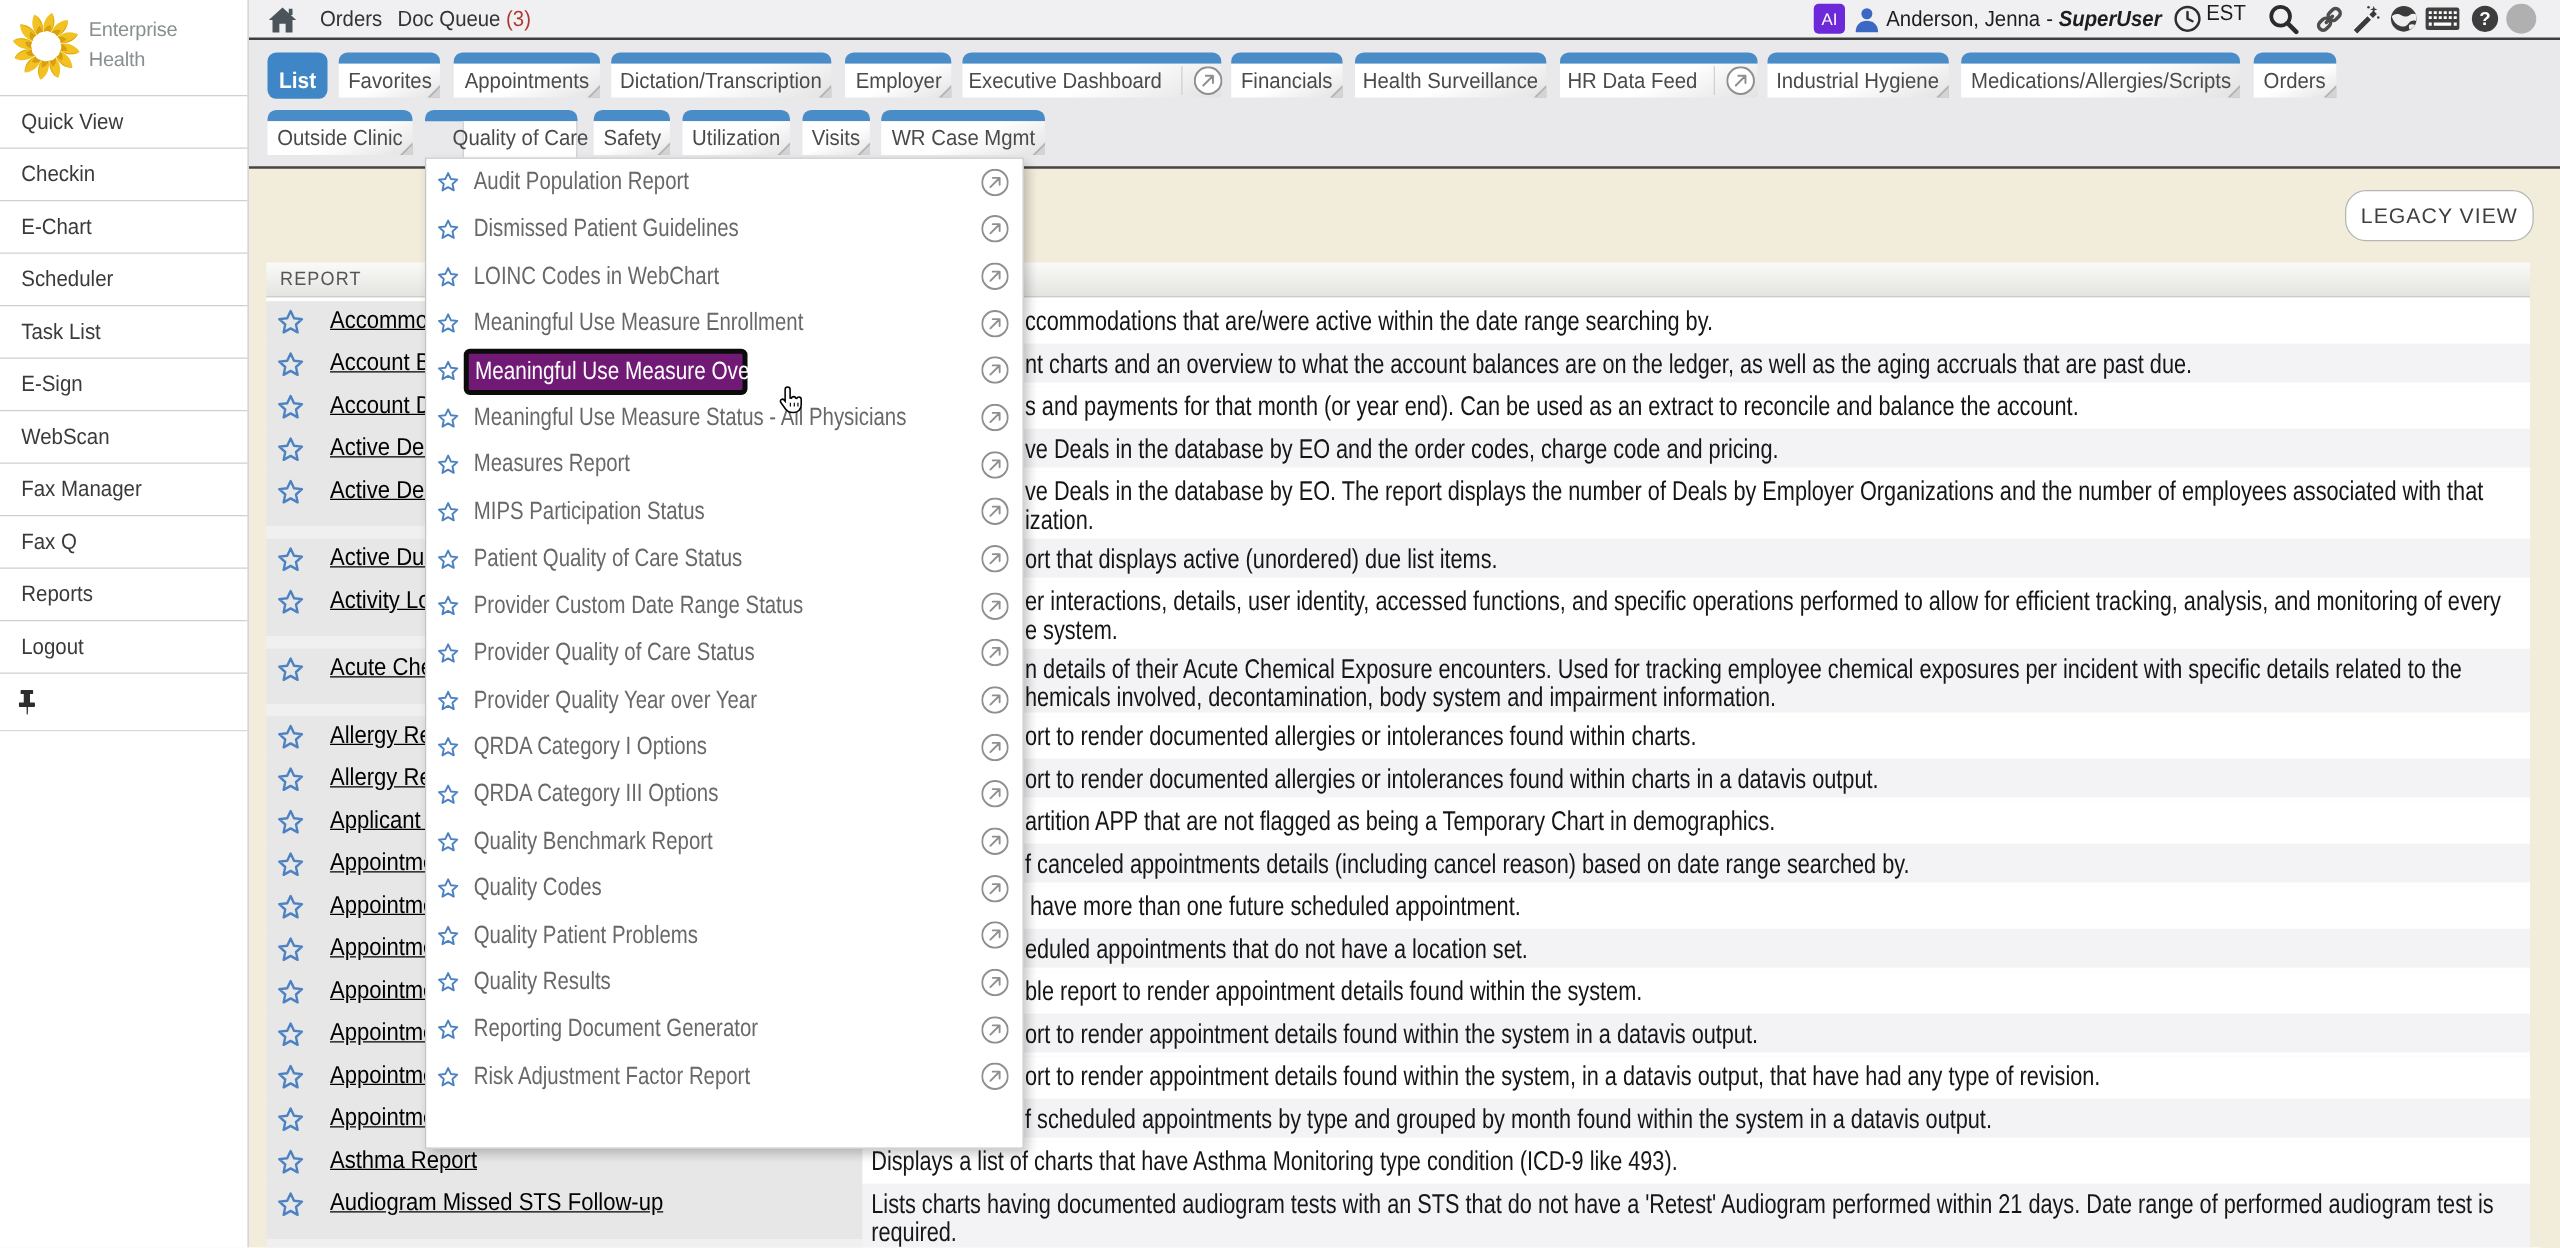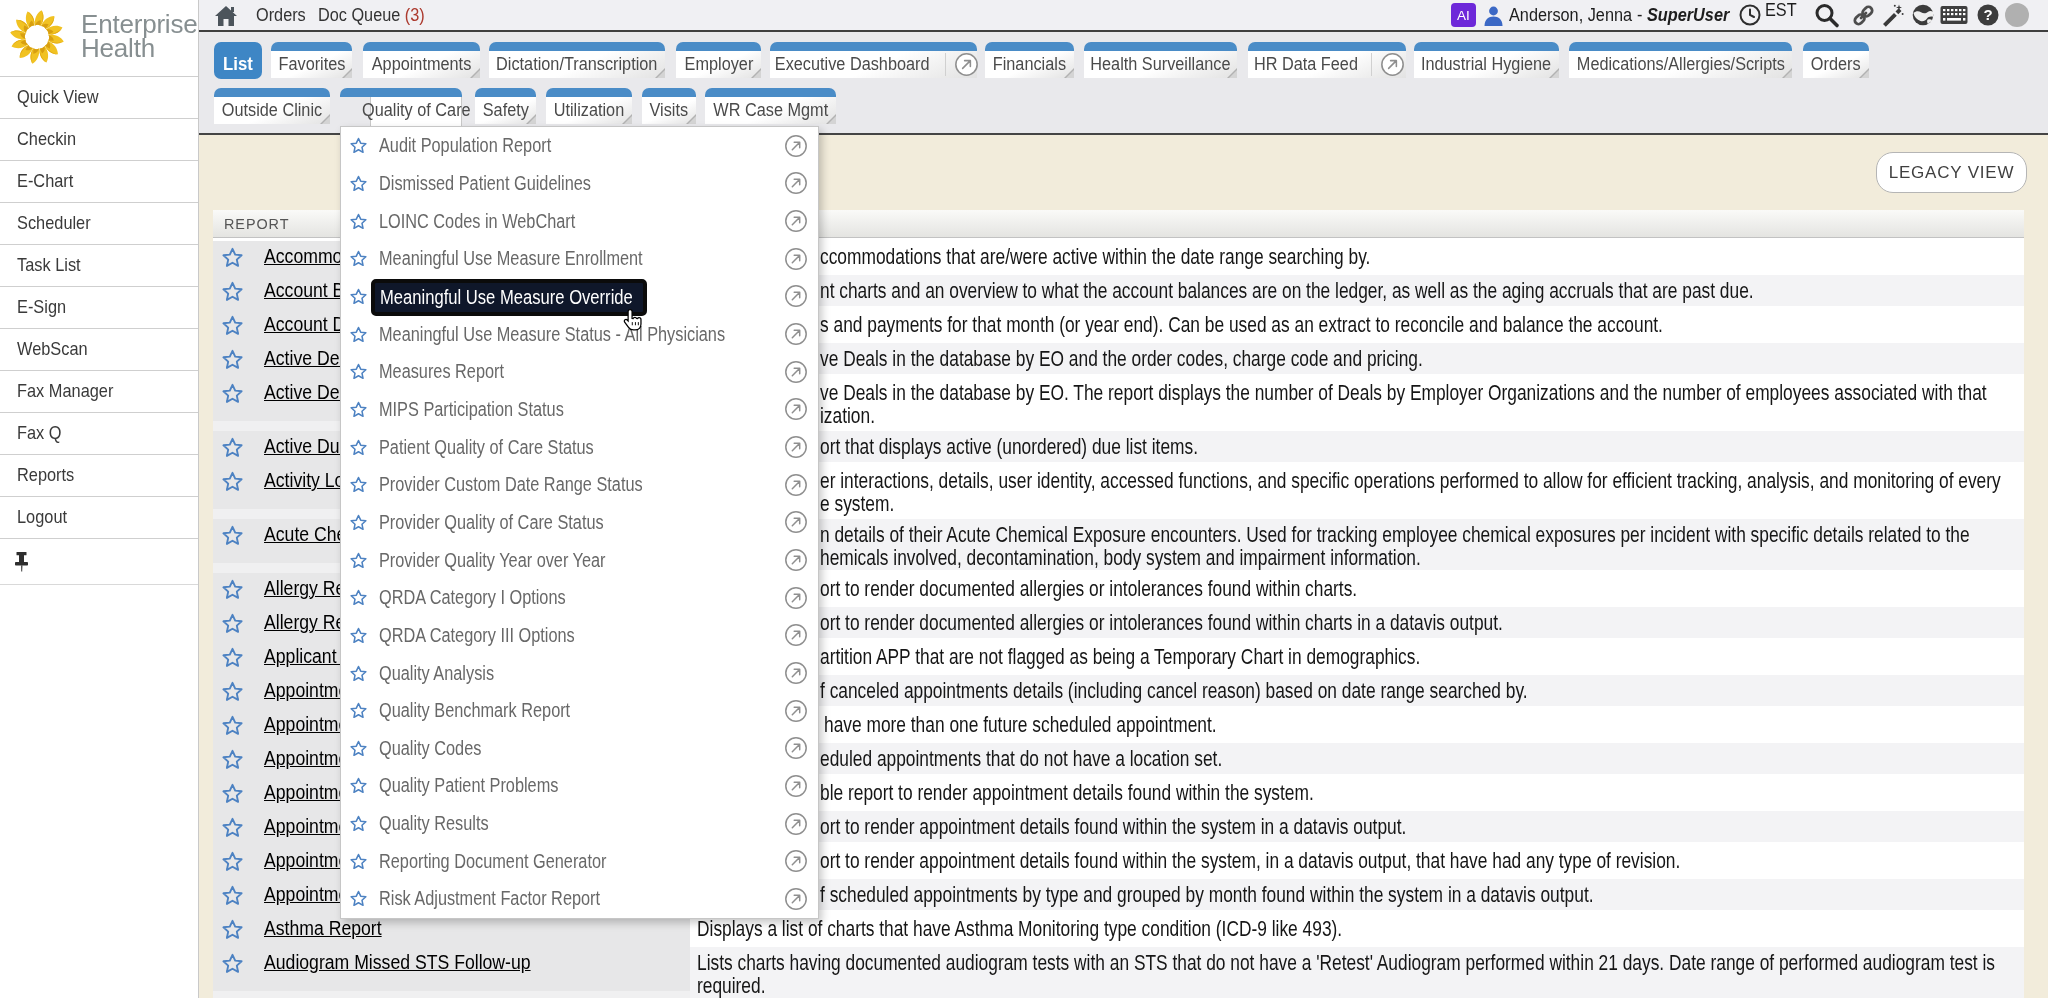--- a/index.html
+++ b/index.html
@@ -1,21 +1,21 @@
 <!DOCTYPE html>
 <html><head>
 <meta charset="utf-8">
 <style>
 *{margin:0;padding:0;box-sizing:border-box;}
 html,body{width:2048px;height:998px;overflow:hidden;font-family:"Liberation Sans",sans-serif;background:#fff;}
 #page{position:relative;width:2048px;height:998px;}
 
 #sidebar{position:absolute;left:0;top:0;width:199px;height:998px;background:#fff;border-right:1px solid #c9c9c9;z-index:5;}
 #logo{height:77px;border-bottom:1px solid #cfcfcf;position:relative;}
-#logotext{position:absolute;left:81px;top:13px;font-size:26px;line-height:23.5px;color:#878f91;letter-spacing:-0.2px;}
+#logotext{position:absolute;left:71px;top:13px;font-size:16px;line-height:23.5px;color:#878f91;letter-spacing:-0.2px;}
 .mitem{height:42px;border-bottom:1px solid #cfcfcf;color:#3a3a3a;display:flex;align-items:center;padding-left:17px;}
 .mitem span{display:inline-block;font-size:17.8px;transform:scaleX(0.92);transform-origin:0 50%;white-space:nowrap;}
 #pinrow{height:46px;border-bottom:1px solid #d9d9d9;display:flex;align-items:center;padding-left:15px;}
 
 #topbar{position:absolute;left:199px;top:0;width:1849px;height:32px;background:#f0f0f3;border-bottom:2px solid #3f3f3f;z-index:4;}
 #topbar .txt{position:absolute;top:0;height:30px;line-height:30px;font-size:18px;color:#333;}
 .nx{display:inline-block;transform-origin:0 50%;white-space:nowrap;}
 .sx93{font-size:17.5px;transform:scaleX(0.93);}
 .sx93c{display:inline-block;font-size:17.5px;transform:scaleX(0.93);transform-origin:50% 50%;white-space:nowrap;}
 
@@ -51,21 +51,21 @@
 .dc .nx{font-size:21.7px;transform:scaleX(0.8);}
 .h2 .dc{line-height:23px;padding-top:4px;}
 .even .dc{background:#f3f3f5;}
 .odd .dc{background:#fff;}
 
 #ddpanel{position:absolute;left:340px;top:126px;width:479px;height:793px;background:#fff;border:1px solid #c6c6c6;box-shadow:3px 4px 8px rgba(0,0,0,0.22);z-index:50;}
 .dditem{height:37.66px;display:flex;align-items:center;position:relative;}
 .dditem svg.st{margin-left:9px;flex-shrink:0;}
 .dditem .lbl{margin-left:12px;display:inline-block;font-size:20px;transform:scaleX(0.815);transform-origin:0 50%;color:#686868;white-space:nowrap;}
 .dditem .go{position:absolute;right:11px;top:50%;margin-top:-11px;}
-#hibox{position:absolute;left:30px;top:152px;width:276px;height:37px;background:#0f172a;border:4px solid #0b0b0b;border-radius:5px;color:#fff;line-height:29px;padding-left:5px;white-space:nowrap;z-index:5;}
+#hibox{position:absolute;left:30px;top:152px;width:227px;height:37px;background:#701a75;border:4px solid #0b0b0b;border-radius:5px;color:#fff;line-height:29px;padding-left:5px;white-space:nowrap;z-index:5;}
 #hibox span{display:inline-block;font-size:20px;transform:scaleX(0.83);transform-origin:0 50%;}
 #cursor{position:absolute;left:282px;top:181px;z-index:70;}
 .abs{position:absolute;}
 </style>
 </head>
 <body>
 <div id="page">
 
 <svg width="0" height="0" style="position:absolute">
 <defs>
@@ -728,29 +728,20 @@
         </svg>
         <span class="lbl">QRDA Category III Options</span>
         <span class="go"><svg width="22" height="22" viewBox="0 0 22 22">
             <use href="#goarrow"></use>
           </svg></span>
       </div>
 <div class="dditem">
         <svg class="st" width="17" height="17" viewBox="0 0 21 21">
           <use href="#star"></use>
         </svg>
-        <span class="lbl">Quality Analysis</span>
-        <span class="go"><svg width="22" height="22" viewBox="0 0 22 22">
-            <use href="#goarrow"></use>
-          </svg></span>
-      </div>
-<div class="dditem">
-        <svg class="st" width="17" height="17" viewBox="0 0 21 21">
-          <use href="#star"></use>
-        </svg>
         <span class="lbl">Quality Benchmark Report</span>
         <span class="go"><svg width="22" height="22" viewBox="0 0 22 22">
             <use href="#goarrow"></use>
           </svg></span>
       </div>
 <div class="dditem">
         <svg class="st" width="17" height="17" viewBox="0 0 21 21">
           <use href="#star"></use>
         </svg>
         <span class="lbl">Quality Codes</span>

